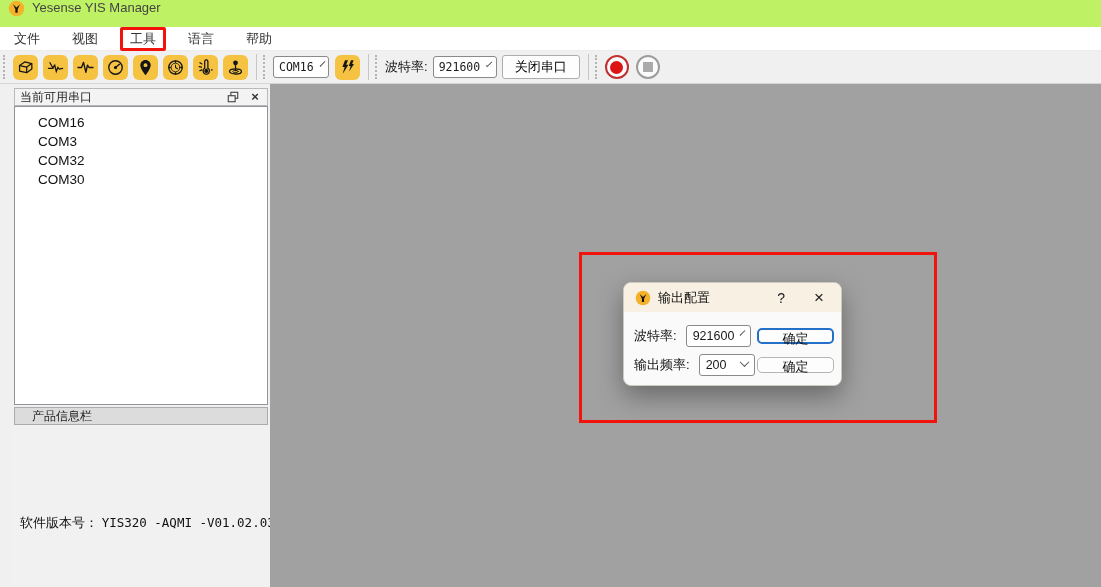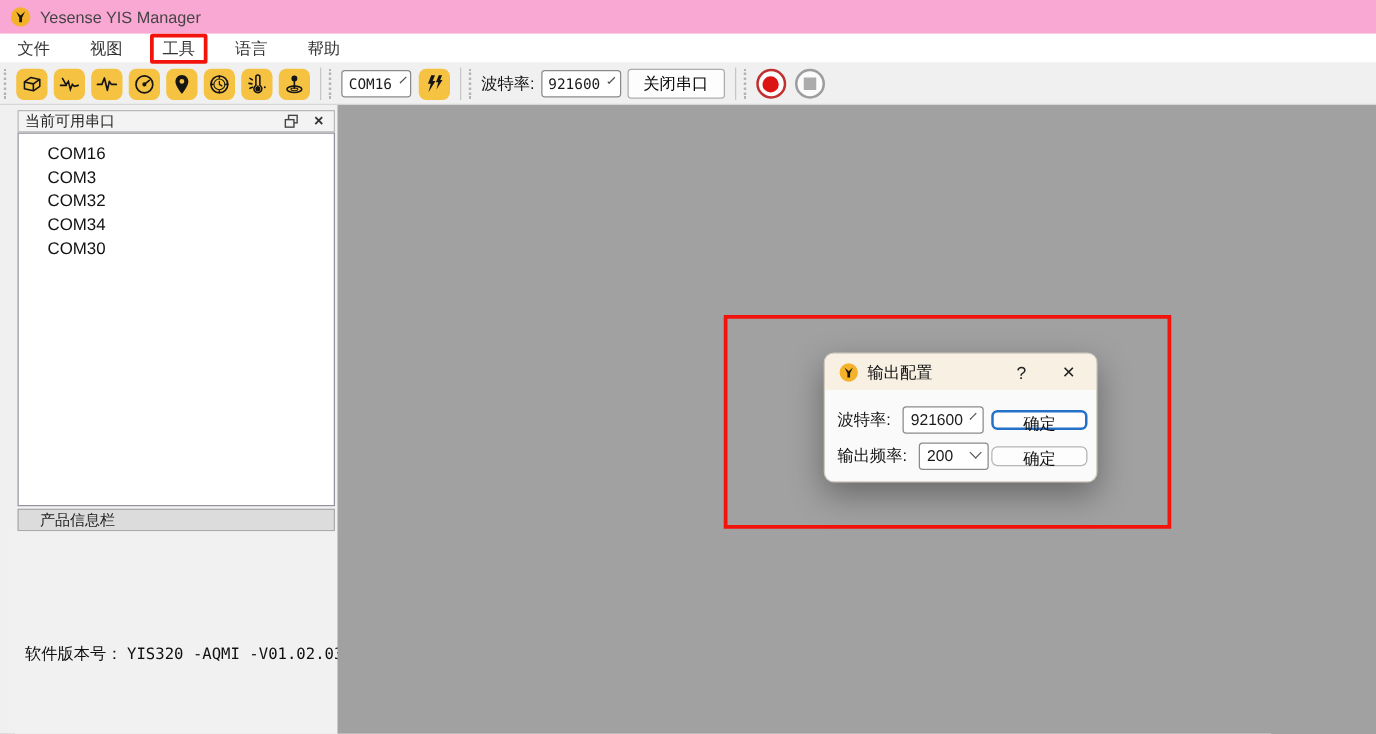--- a/index.html
+++ b/index.html
@@ -1,20 +1,20 @@
 <!DOCTYPE html>
 <html><head>
 <meta charset="utf-8">
 <style>
   * { margin:0; padding:0; box-sizing:border-box; }
   html,body { width:1101px; height:587px; overflow:hidden; }
   body { font-family:"Liberation Sans", sans-serif; font-size:13px; color:#1a1a1a; background:#f0f0f0; }
 
   
-  .titlebar { height:27px; background:#f9a8d4; display:flex; align-items:center; padding-left:8px; }
+  .titlebar { height:27px; background:#bef264; display:flex; padding-left:8px; }
   .titlebar .logo { width:17px; height:17px; margin-right:7px; }
   .titlebar .title { font-size:13px; color:#444; }
 
   
   .menubar { height:24px; background:#ffffff; display:flex; align-items:center; padding-left:4px; border-bottom:1px solid #ececec;gap:12px; }
   .menu-item { border:3px solid transparent; padding:0 7px; color:#333; cursor:default; border-radius:2px; }
   .menu-item.highlighted { border-color:#f2130c; }
 
   
   .toolbar { height:33px; background:#f0f0f0; display:flex; align-items:center; border-bottom:1px solid #d6d6d6; }
@@ -59,21 +59,21 @@
   .info-line .mono { font-family:"DejaVu Sans Mono", monospace; font-size:12.5px; }
   .info-line.version { margin-top:76px; }
 
   .workspace { flex:1; background:#a1a1a1; position:relative; }
 
   
   .anno-rect { position:absolute; left:309px; top:168px; width:358px; height:171px;
                border:3px solid #f2130c; pointer-events:none; }
 
   
-  .dialog { position:absolute; left:389px; top:198px; width:219px; height:104px; border-radius:8px;
+  .dialog { position:absolute; left:353px; top:198px; width:219px; height:104px; border-radius:8px;
             background:#fafafa; box-shadow:0 10px 26px rgba(0,0,0,0.35); overflow:hidden; border:1px solid #cfcabe; }
   .dialog-titlebar { height:29px; background:#f7f0e3; display:flex; align-items:center; padding:0 10px 0 11px; }
   .dialog-titlebar .dlogo { width:16px; height:16px; margin-right:7px; }
   .dialog-title { font-size:13px; color:#111; }
   .dialog-titlebar .spacer { flex:1; }
   .dlg-help { font-size:14px; color:#222; cursor:pointer; margin-right:29px; }
   .dlg-close { font-size:17px; color:#222; cursor:pointer; line-height:14px; margin-right:7px; }
   .dialog-body { padding:13px 7px 0 10px; }
   .dlg-row { display:flex; align-items:center; margin-bottom:7px; }
   .dlg-label { font-size:13px; color:#111; margin-right:9px; white-space:nowrap; }
@@ -213,21 +213,20 @@
       </span>
       <span class="dock-close">
         <span>×</span>
       </span>
     </div>
 
     <div class="port-list">
       <div class="port-item">COM16</div>
       <div class="port-item">COM3</div>
       <div class="port-item">COM32</div>
-      <div class="port-item">COM34</div>
       <div class="port-item">COM30</div>
     </div>
 
     <div class="info-header">
       <span>产品信息栏</span>
     </div>
 
     <div class="info-body">
       <div class="info-line version">
         <span>软件版本号：</span>

